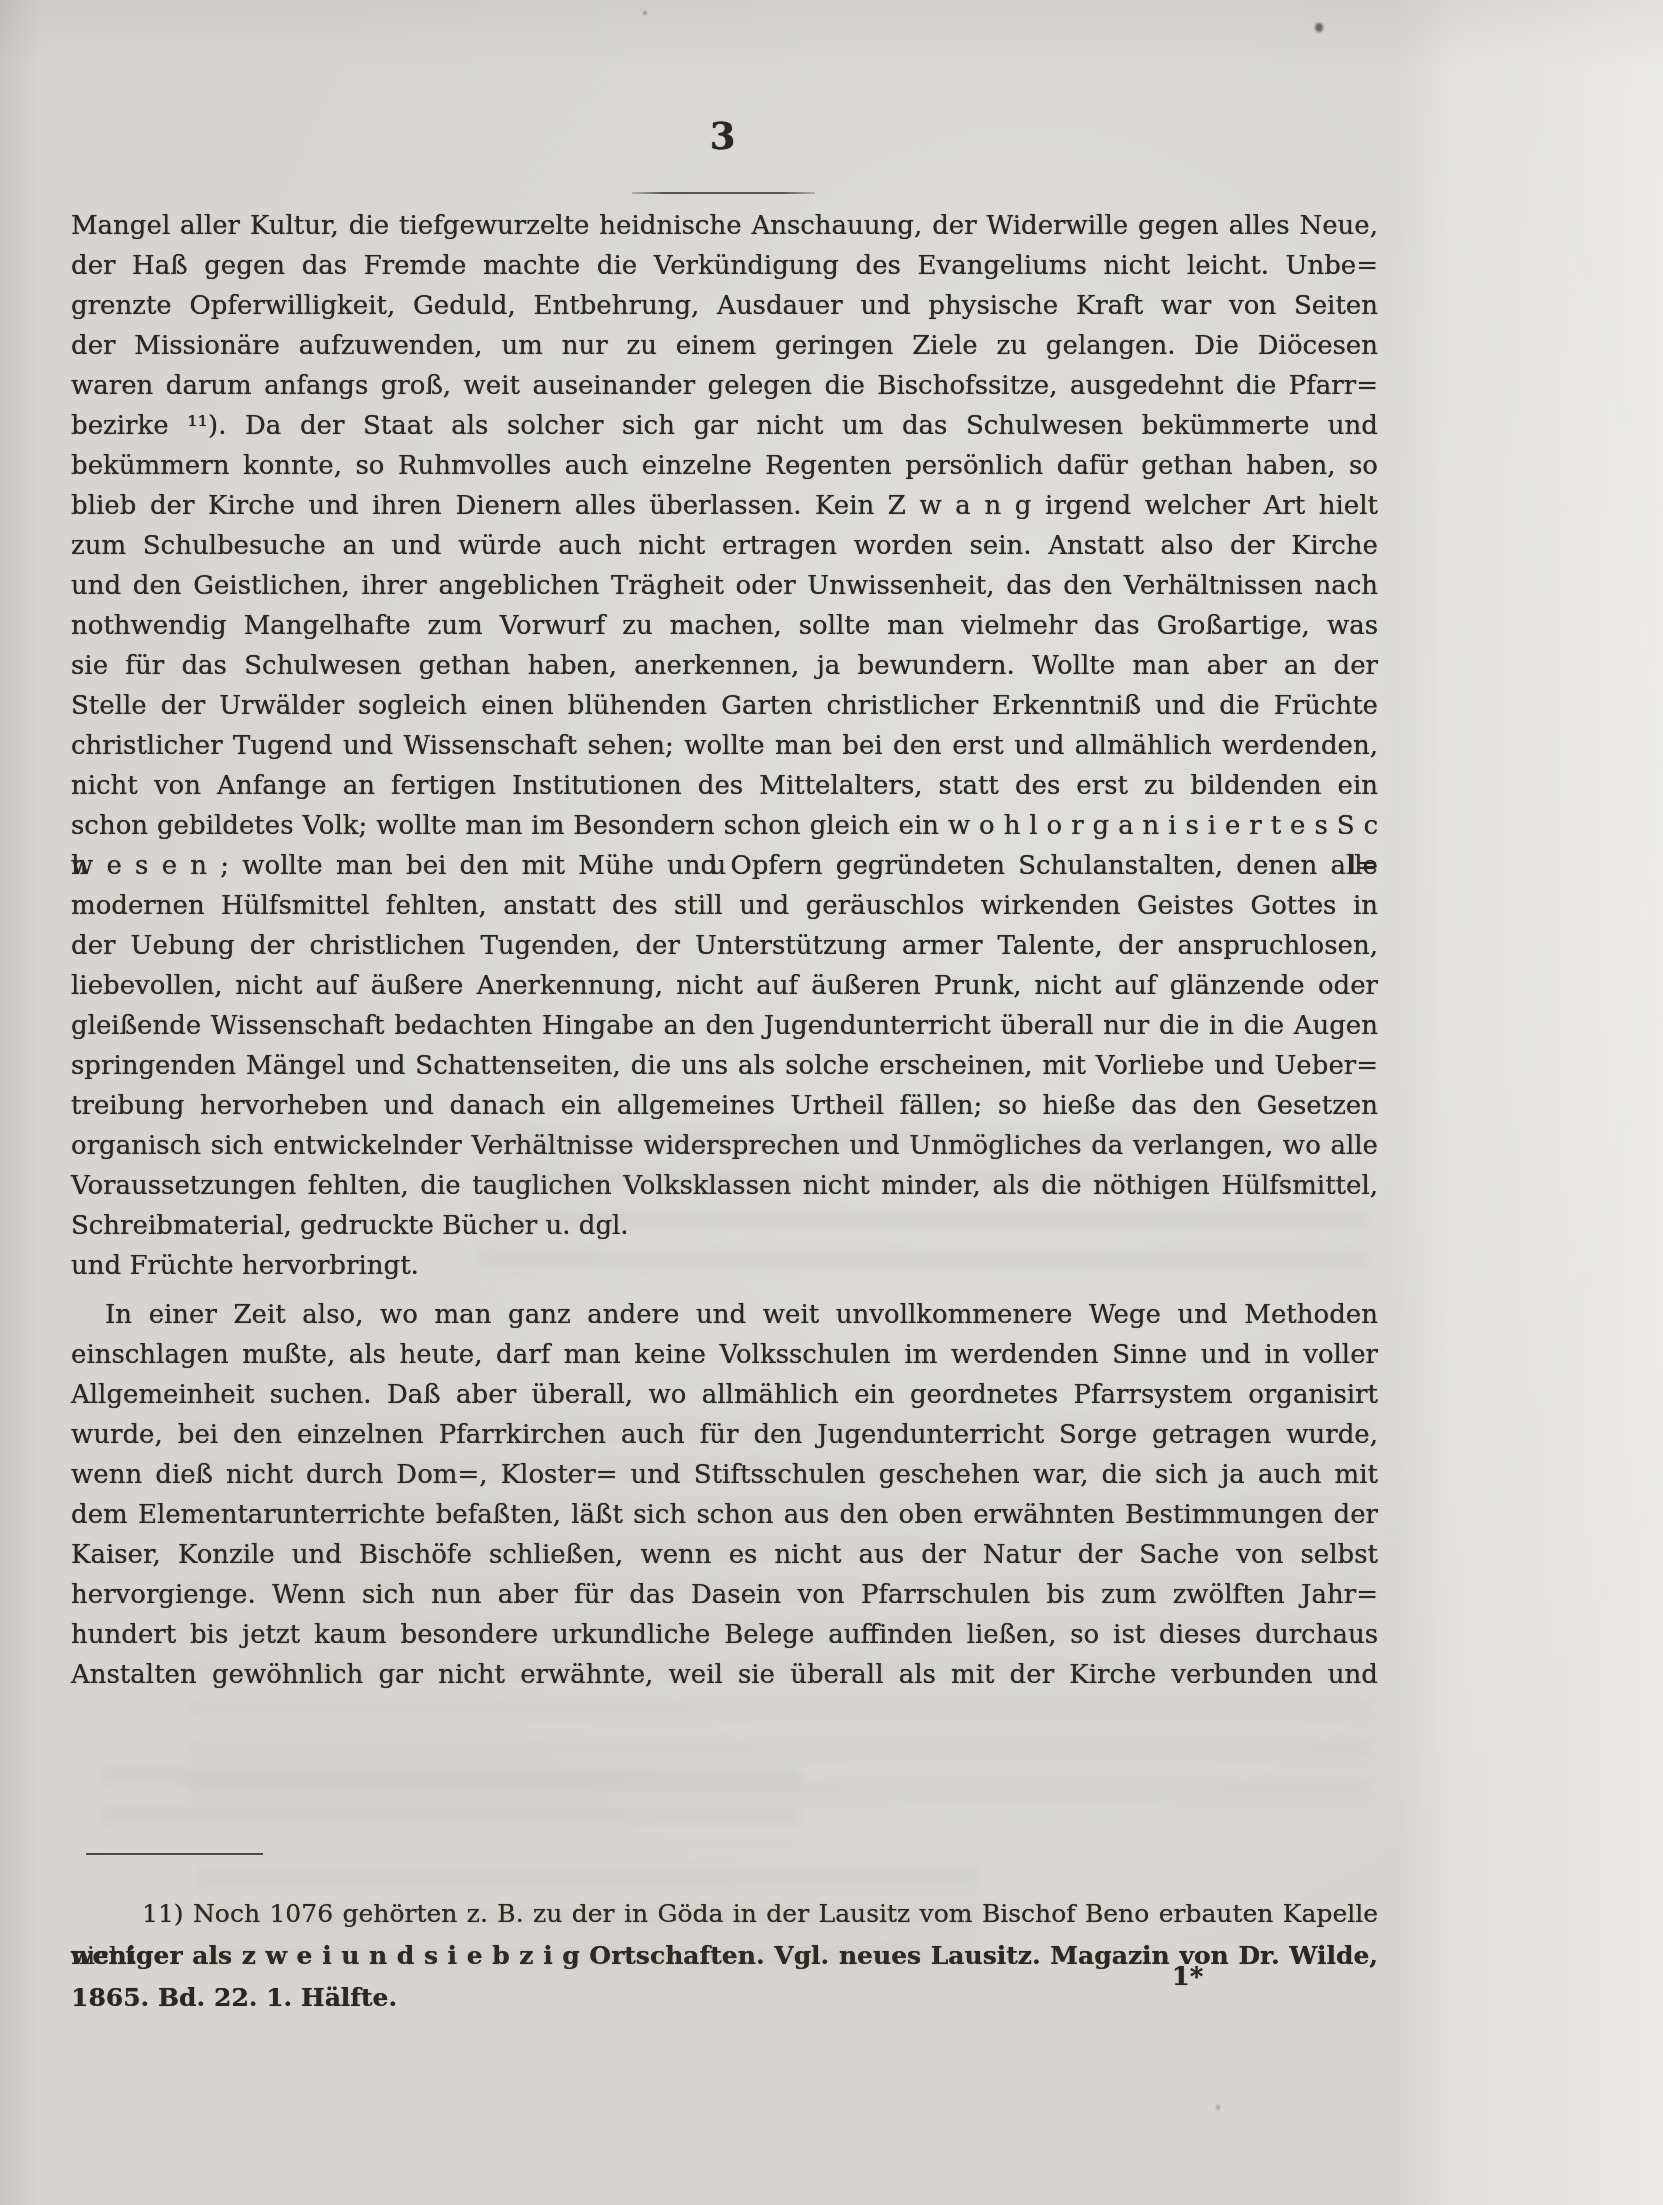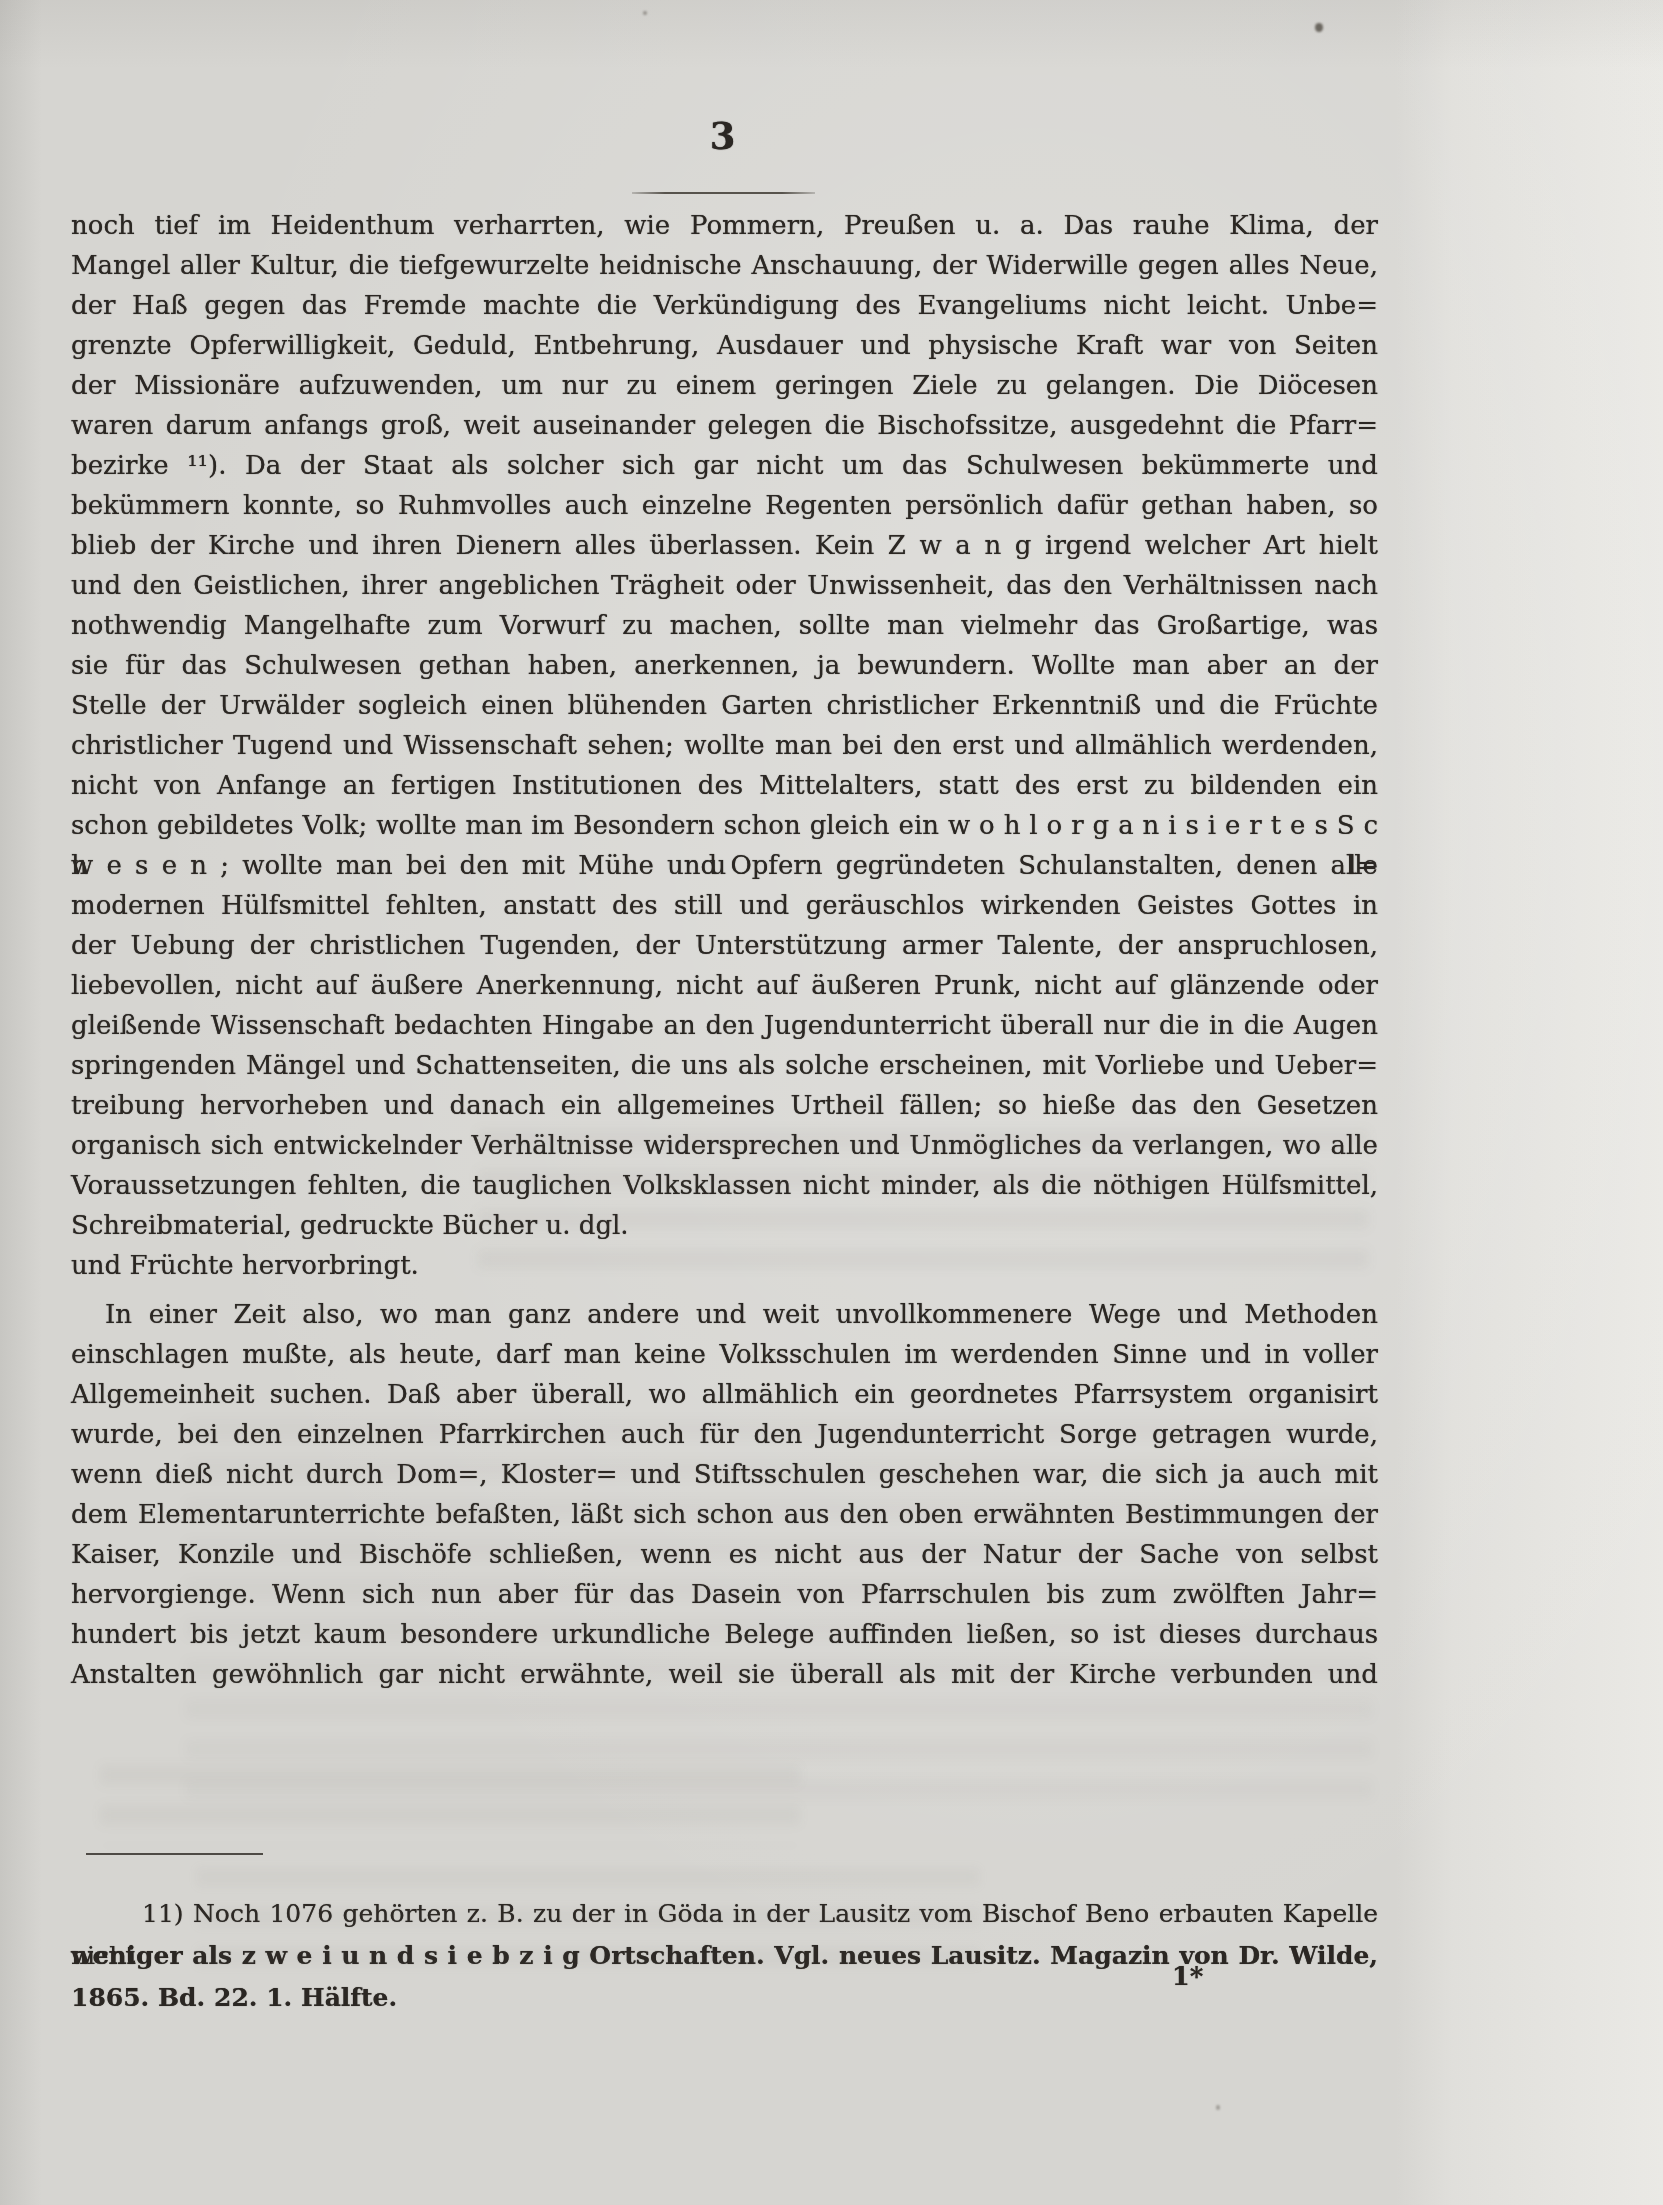--- a/index.html
+++ b/index.html
@@ -86,29 +86,29 @@
 </style>
 </head>
 <body>
 
 <div class="page">
 
   <div class="folio">3</div>
   <div class="folio-rule"></div>
 
   <div class="textblock">
-      <div class="line">noch tief im Heidenthum verharrten, wie Pommern, Preußen u. a. Das rauhe Klima, der</div>
       <div class="line">Mangel aller Kultur, die tiefgewurzelte heidnische Anschauung, der Widerwille gegen alles Neue,</div>
       <div class="line">der Haß gegen das Fremde machte die Verkündigung des Evangeliums nicht leicht. Unbe=</div>
       <div class="line">grenzte Opferwilligkeit, Geduld, Entbehrung, Ausdauer und physische Kraft war von Seiten</div>
       <div class="line">der Missionäre aufzuwenden, um nur zu einem geringen Ziele zu gelangen. Die Diöcesen</div>
       <div class="line">waren darum anfangs groß, weit auseinander gelegen die Bischofssitze, ausgedehnt die Pfarr=</div>
       <div class="line">bezirke ¹¹). Da der Staat als solcher sich gar nicht um das Schulwesen bekümmerte und</div>
       <div class="line">bekümmern konnte, so Ruhmvolles auch einzelne Regenten persönlich dafür gethan haben, so</div>
       <div class="line">blieb der Kirche und ihren Dienern alles überlassen. Kein Z w a n g irgend welcher Art hielt</div>
+      <div class="line">zum Schulbesuche an und würde auch nicht ertragen worden sein. Anstatt also der Kirche</div>
       <div class="line">und den Geistlichen, ihrer angeblichen Trägheit oder Unwissenheit, das den Verhältnissen nach</div>
       <div class="line">nothwendig Mangelhafte zum Vorwurf zu machen, sollte man vielmehr das Großartige, was</div>
       <div class="line">sie für das Schulwesen gethan haben, anerkennen, ja bewundern. Wollte man aber an der</div>
       <div class="line">Stelle der Urwälder sogleich einen blühenden Garten christlicher Erkenntniß und die Früchte</div>
       <div class="line">christlicher Tugend und Wissenschaft sehen; wollte man bei den erst und allmählich werdenden,</div>
       <div class="line">nicht von Anfange an fertigen Institutionen des Mittelalters, statt des erst zu bildenden ein</div>
       <div class="line">schon gebildetes Volk; wollte man im Besondern schon gleich ein w o h l o r g a n i s i e r t e s S c h u l=</div>
       <div class="line">w e s e n ; wollte man bei den mit Mühe und Opfern gegründeten Schulanstalten, denen alle</div>
       <div class="line">modernen Hülfsmittel fehlten, anstatt des still und geräuschlos wirkenden Geistes Gottes in</div>
       <div class="line">der Uebung der christlichen Tugenden, der Unterstützung armer Talente, der anspruchlosen,</div>

